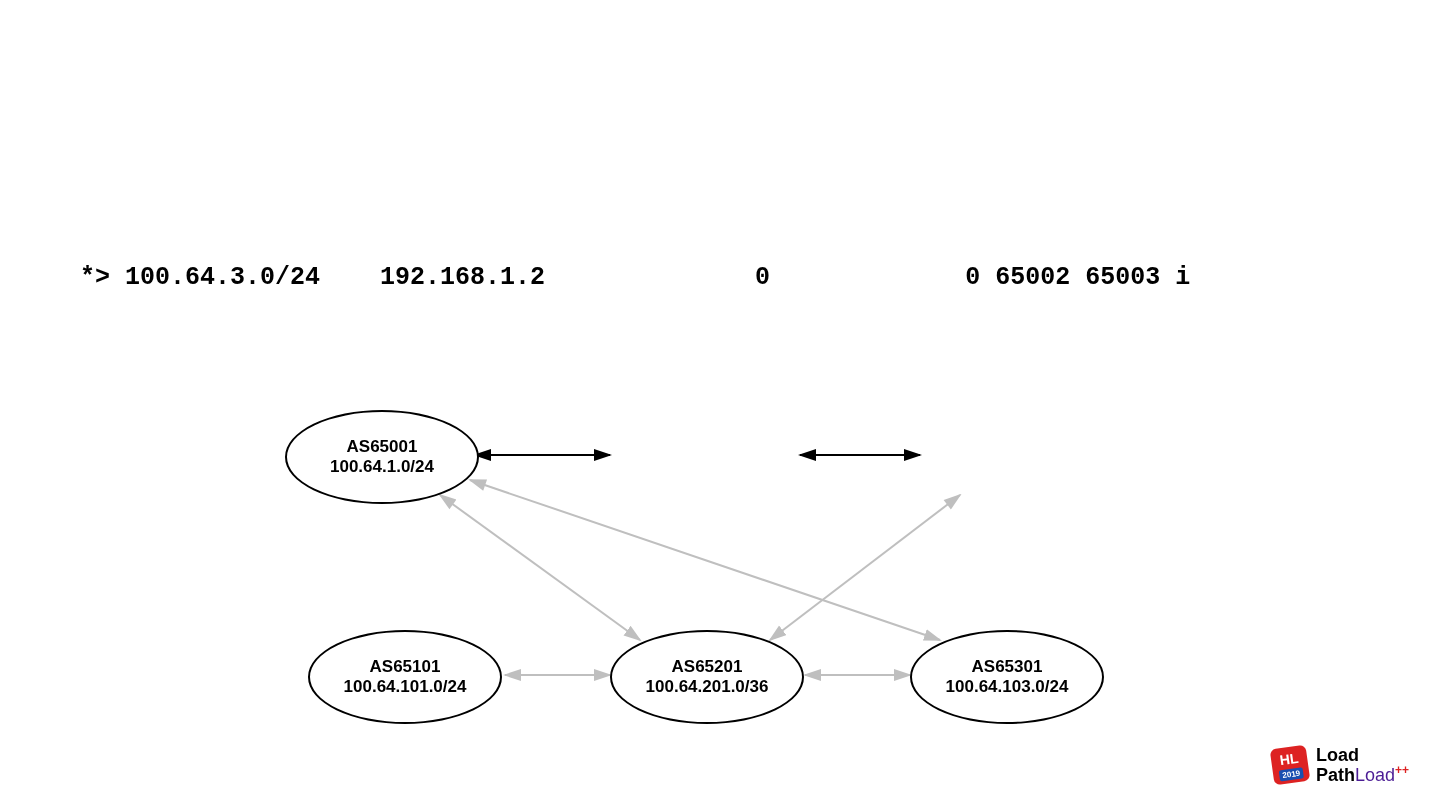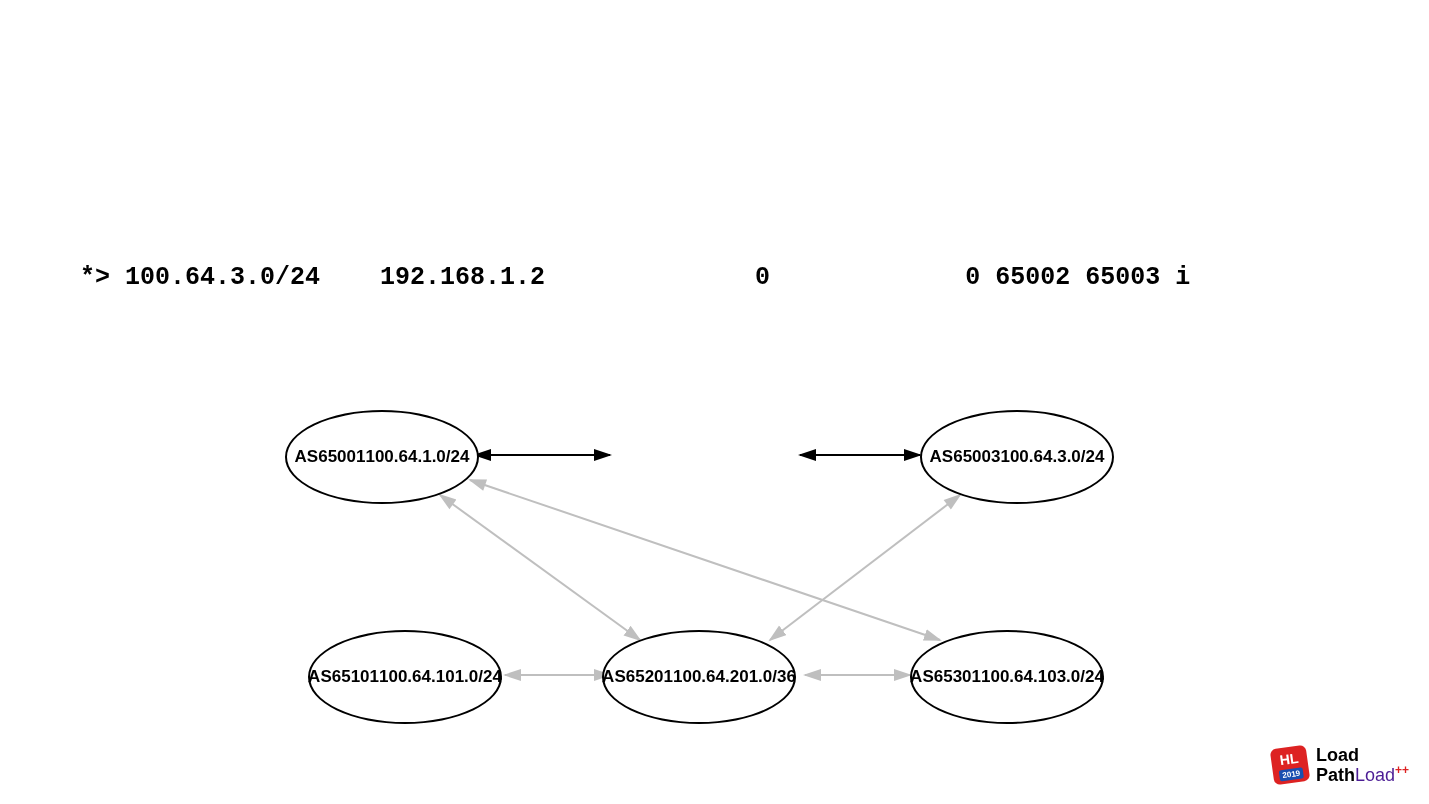--- a/index.html
+++ b/index.html
@@ -1,18 +1,18 @@
 <!DOCTYPE html>
 <html><head>
 <meta charset="utf-8">
 <style>
   html,body{margin:0;padding:0;width:1429px;height:804px;background:#fff;font-family:"Courier New",monospace;position:relative;overflow:hidden}
   .route-table{position:absolute;top:190px;left:80px;font-size:25px;font-weight:bold;white-space:pre;line-height:1.4}
   .diagram{position:absolute;top:390px;left:280px;width:840px;height:350px}
-  .node{position:absolute;width:190px;height:90px;border:2px solid #000;border-radius:50%;display:flex;flex-direction:row;align-items:center;justify-content:center;font-family:Arial,Helvetica,sans-serif;font-weight:bold;font-size:17px;background:#fff;z-index:5}
+  .node{position:absolute;width:190px;height:90px;border:2px solid #000;border-radius:50%;display:flex;flex-direction:column;align-items:center;justify-content:center;font-family:Arial,Helvetica,sans-serif;font-weight:bold;font-size:17px;background:#fff;z-index:5}
   .node span{display:block;text-align:center}
   svg.edges{position:absolute;top:0;left:0;width:840px;height:350px;z-index:1}
   .dark{stroke:#000;stroke-width:2;fill:none}
   .light{stroke:#bfbfbf;stroke-width:2;fill:none}
   .arrow-dark{fill:#000}
   .arrow-light{fill:#bfbfbf}
   .logo{position:absolute;bottom:20px;right:20px;display:flex;align-items:center;font-family:Arial,Helvetica,sans-serif}
   .logo-badge{width:36px;height:36px;background:#d22;border-radius:6px;transform:rotate(-8deg);display:flex;flex-direction:column;align-items:center;justify-content:center;color:#fff;font-weight:bold;font-size:14px;margin-right:8px;position:relative}
   .logo-badge .yr{background:#1a4fb0;font-size:8px;padding:1px 3px;border-radius:2px;margin-top:2px}
   .logo-text{font-size:18px;font-weight:bold;line-height:1;color:#000}
@@ -50,29 +50,25 @@
     <line x1="190" y1="90" x2="660" y2="250" class="light" marker-start="url(#alR)" marker-end="url(#al)"></line>
     <line x1="680" y1="105" x2="490" y2="250" class="light" marker-start="url(#alR)" marker-end="url(#al)"></line>
     <line x1="225" y1="285" x2="330" y2="285" class="light" marker-start="url(#alR)" marker-end="url(#al)"></line>
     <line x1="525" y1="285" x2="630" y2="285" class="light" marker-start="url(#alR)" marker-end="url(#al)"></line>
   </svg>
 
   <div class="node" style="left:5px;top:20px">
       <span>AS65001</span>
       <span>100.64.1.0/24</span>
     </div>
-  <div class="node" style="left:640px;top:20px">
-      <span>AS65003</span>
-      <span>100.64.3.0/24</span>
-    </div>
   <div class="node" style="left:28px;top:240px">
       <span>AS65101</span>
       <span>100.64.101.0/24</span>
     </div>
-  <div class="node" style="left:322px;top:240px">
+  <div class="node" style="left:330px;top:240px">
       <span>AS65201</span>
       <span>100.64.201.0/36</span>
     </div>
   <div class="node" style="left:630px;top:240px">
       <span>AS65301</span>
       <span>100.64.103.0/24</span>
     </div>
 </div>
 
 <div class="logo">

